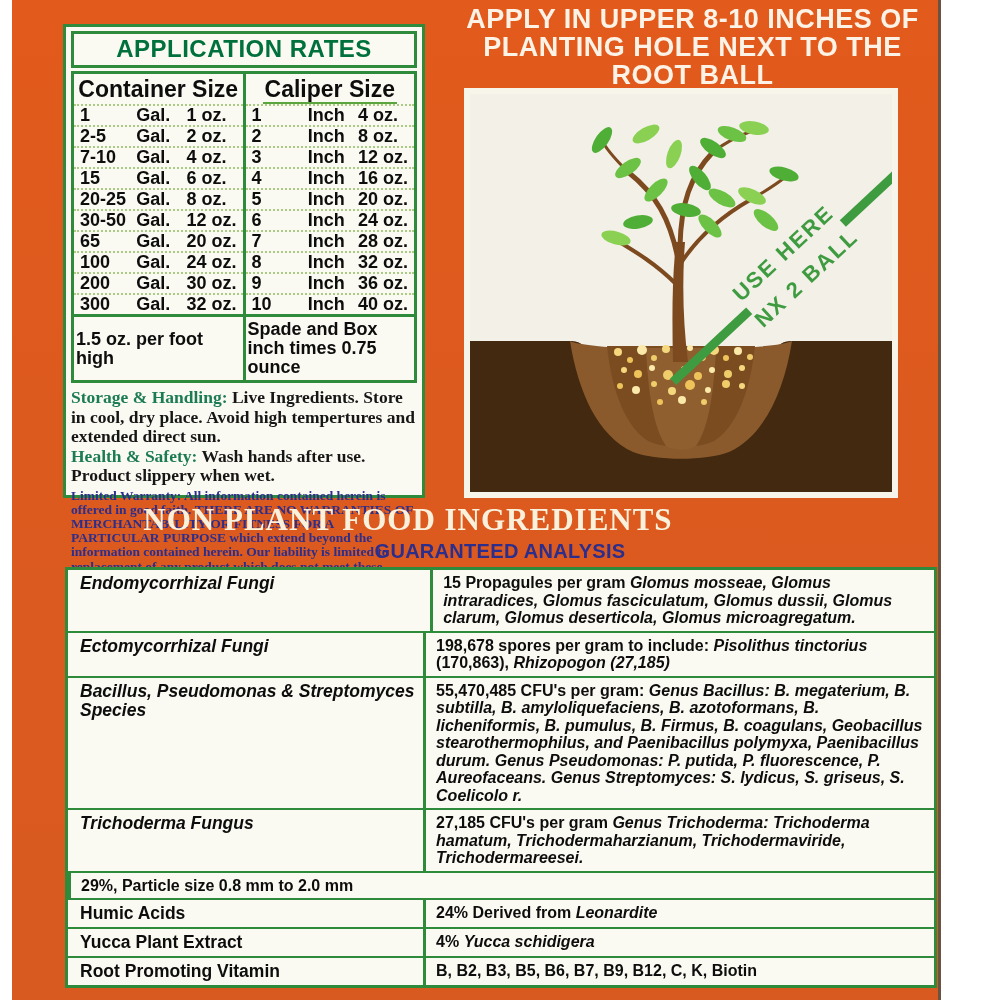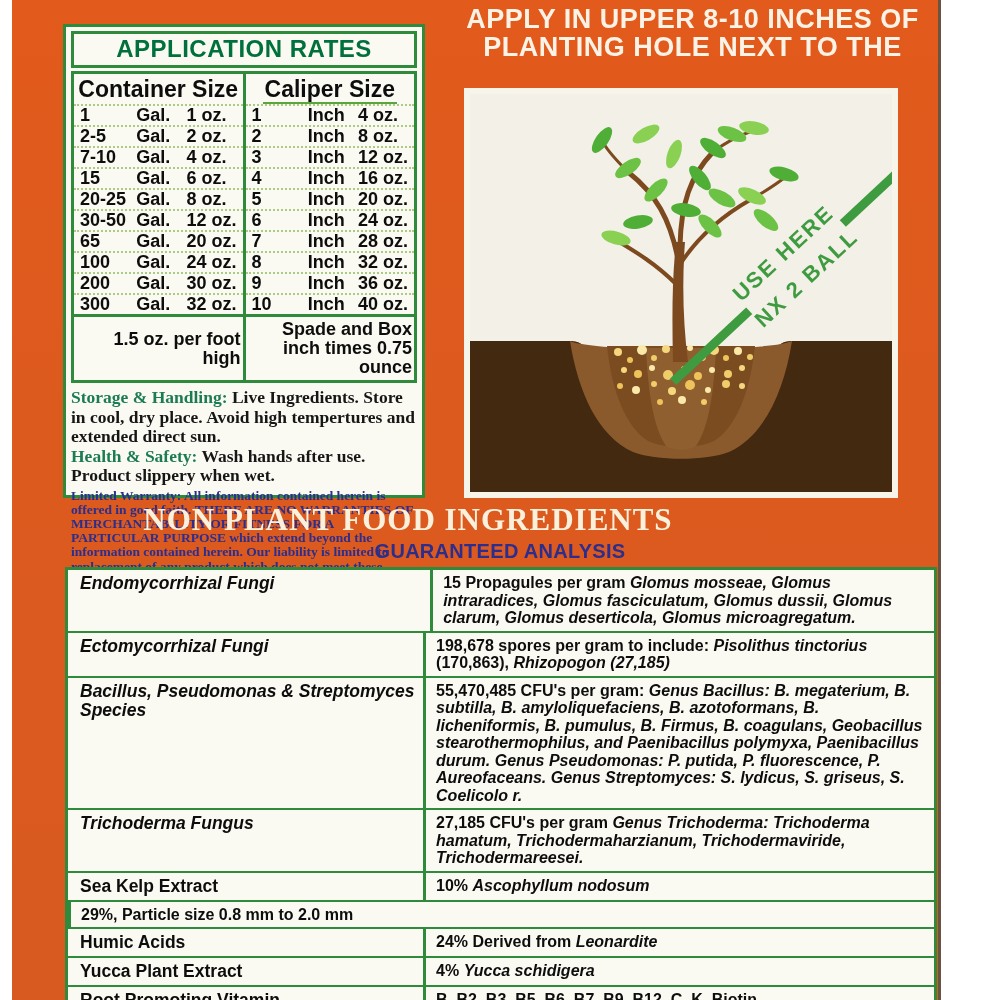--- a/index.html
+++ b/index.html
@@ -18,21 +18,21 @@
   .rates-col{width:50%;}
   .rates-col.right{border-left:3px solid #2e8b3c;}
   .rates-header{font-weight:bold;font-size:23px;text-align:center;padding:2px 0 1px;color:#0d0d0d;}
   .rates-header .u{border-bottom:2px solid #5aa53e;padding:0 2px;}
   .rate-row{display:flex;font-weight:bold;font-size:18px;color:#0d0d0d;
         border-top:2px dotted #a9cb84;padding:0 6px;line-height:19px;}
   .rate-row .c1{width:36%;}
   .rate-row .c2{width:32%;}
   .rate-row .c3{width:32%;}
   .rates-notes{display:flex;border:3px solid #2e8b3c;border-top:none;}
-  .rates-note{width:50%;font-weight:bold;font-size:18px;text-align:right;color:#0d0d0d;
+  .rates-note{width:50%;font-weight:bold;font-size:18px;text-align:left;color:#0d0d0d;
         display:flex;align-items:center;justify-content:center;padding:3px 2px;line-height:19px;}
   .rates-note.right{border-left:3px solid #2e8b3c;}
 
   .storage-block{font-family:"Liberation Serif",serif;font-weight:bold;font-size:17.5px;
         line-height:19.5px;color:#161616;margin-top:5px;}
   .lead-green{color:#1b7b52;}
   .warranty{font-family:"Liberation Serif",serif;font-weight:bold;font-size:13.5px;
         line-height:14.2px;color:#2b2e8c;margin-top:3px;}
 
   
@@ -196,20 +196,21 @@
       <span class="lead-green">Storage &amp; Handling:</span><span>  Live Ingredients. Store in cool, dry place.  Avoid high tempertures and extended direct sun.</span><br>
       <span class="lead-green">Health &amp; Safety:</span><span> Wash hands after use. Product slippery when wet.</span>
     </div>
 
     <div class="warranty">Limited Warranty: All information  contained herein is offered in good faith. THERE ARE NO WARRANTIES OF MERCHANTABILITY OR FITNESS FOR A PARTICULAR PURPOSE which extend beyond the information contained herein. Our liability is limited to replacement of any product which does not meet these specifications.</div>
   </div>
 
   <div class="apply-heading">
       <div>APPLY IN UPPER 8-10 INCHES OF</div>
       <div>PLANTING HOLE NEXT TO THE</div>
+      <div>ROOT BALL</div>
     </div>
 
   <div class="diagram-panel">
     <svg width="422" height="398" viewBox="0 0 422 398">
       <rect x="0" y="0" width="422" height="398" fill="#f3f0e8"></rect>
 
       <path d="M0,247 H100 C112,247 112,252 122,258 L300,258 C310,252 310,247 322,247 H422 V398 H0 Z" fill="#42290f"></path>
 
       <path d="M100,247 C108,298 128,342 163,358 C185,367 237,367 259,358 C294,342 314,298 322,247
                C300,258 122,258 100,247 Z" fill="#8a5a2c"></path>
@@ -307,24 +308,20 @@
       </div>
       <div class="analysis-row">
         <div class="analysis-label it">Bacillus, Pseudomonas &amp; Streptomyces Species</div>
         <div class="analysis-value"><span>55,470,485 CFU's per gram: </span><span class="i">Genus Bacillus: B. megaterium, B. subtilla, B. amyloliquefaciens, B. azotoformans, B. licheniformis, B. pumulus, B. Firmus, B. coagulans, Geobacillus stearothermophilus, and Paenibacillus polymyxa, Paenibacillus durum. Genus Pseudomonas: P. putida, P.  fluorescence, P. Aureofaceans. Genus Streptomyces:  S. lydicus, S. griseus, S. Coelicolo r.</span></div>
       </div>
       <div class="analysis-row">
         <div class="analysis-label it">Trichoderma Fungus</div>
         <div class="analysis-value"><span>27,185 CFU's per gram </span><span class="i">Genus Trichoderma: Trichoderma hamatum, Trichodermaharzianum, Trichodermaviride, Trichodermareesei.</span></div>
       </div>
       <div class="analysis-row">
-        <div class="analysis-label">Sea Kelp Extract</div>
-        <div class="analysis-value"><span>10%  </span><span class="i">Ascophyllum nodosum</span></div>
-      </div>
-      <div class="analysis-row">
         <div class="analysis-value"><span>29%, Particle size 0.8 mm to 2.0 mm</span></div>
       </div>
       <div class="analysis-row">
         <div class="analysis-label">Humic Acids</div>
         <div class="analysis-value"><span>24% Derived from </span><span class="i">Leonardite</span></div>
       </div>
       <div class="analysis-row">
         <div class="analysis-label">Yucca Plant Extract</div>
         <div class="analysis-value"><span>4% </span><span class="i">Yucca schidigera</span></div>
       </div>

